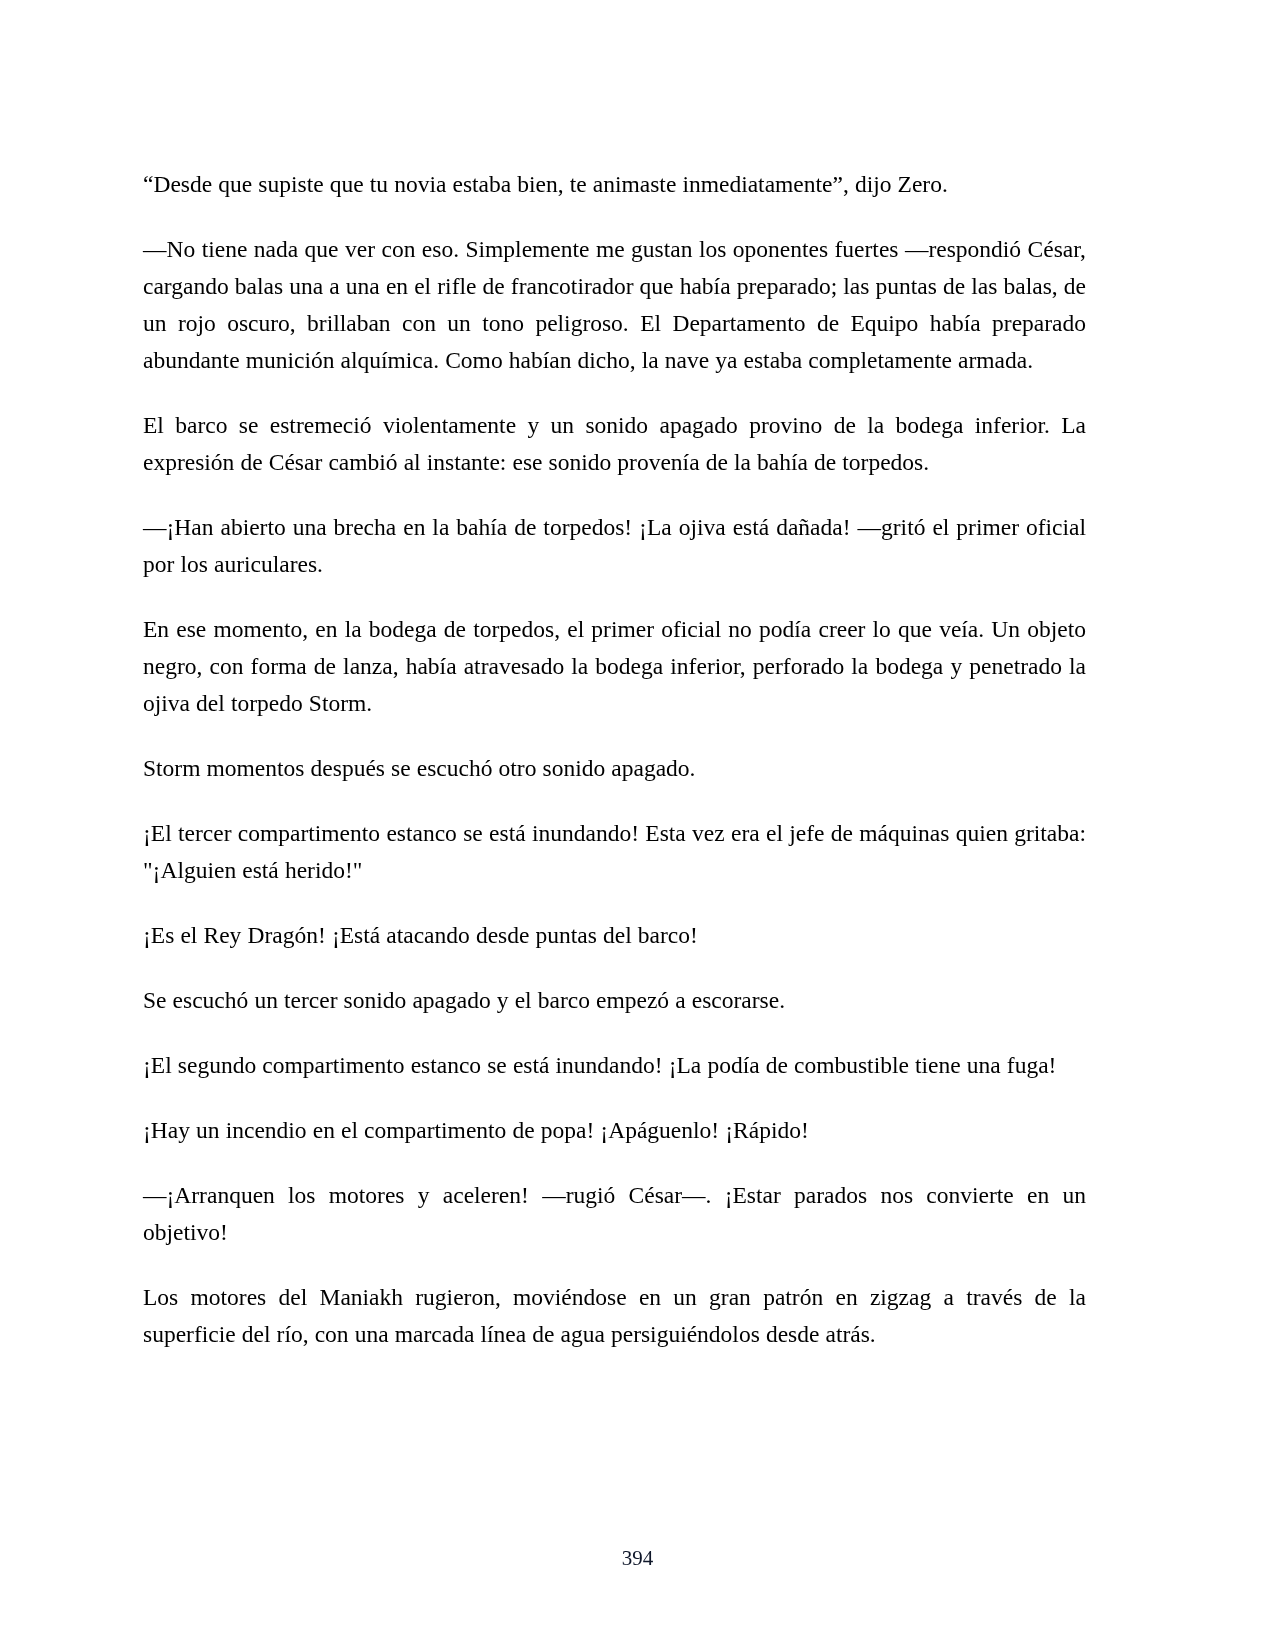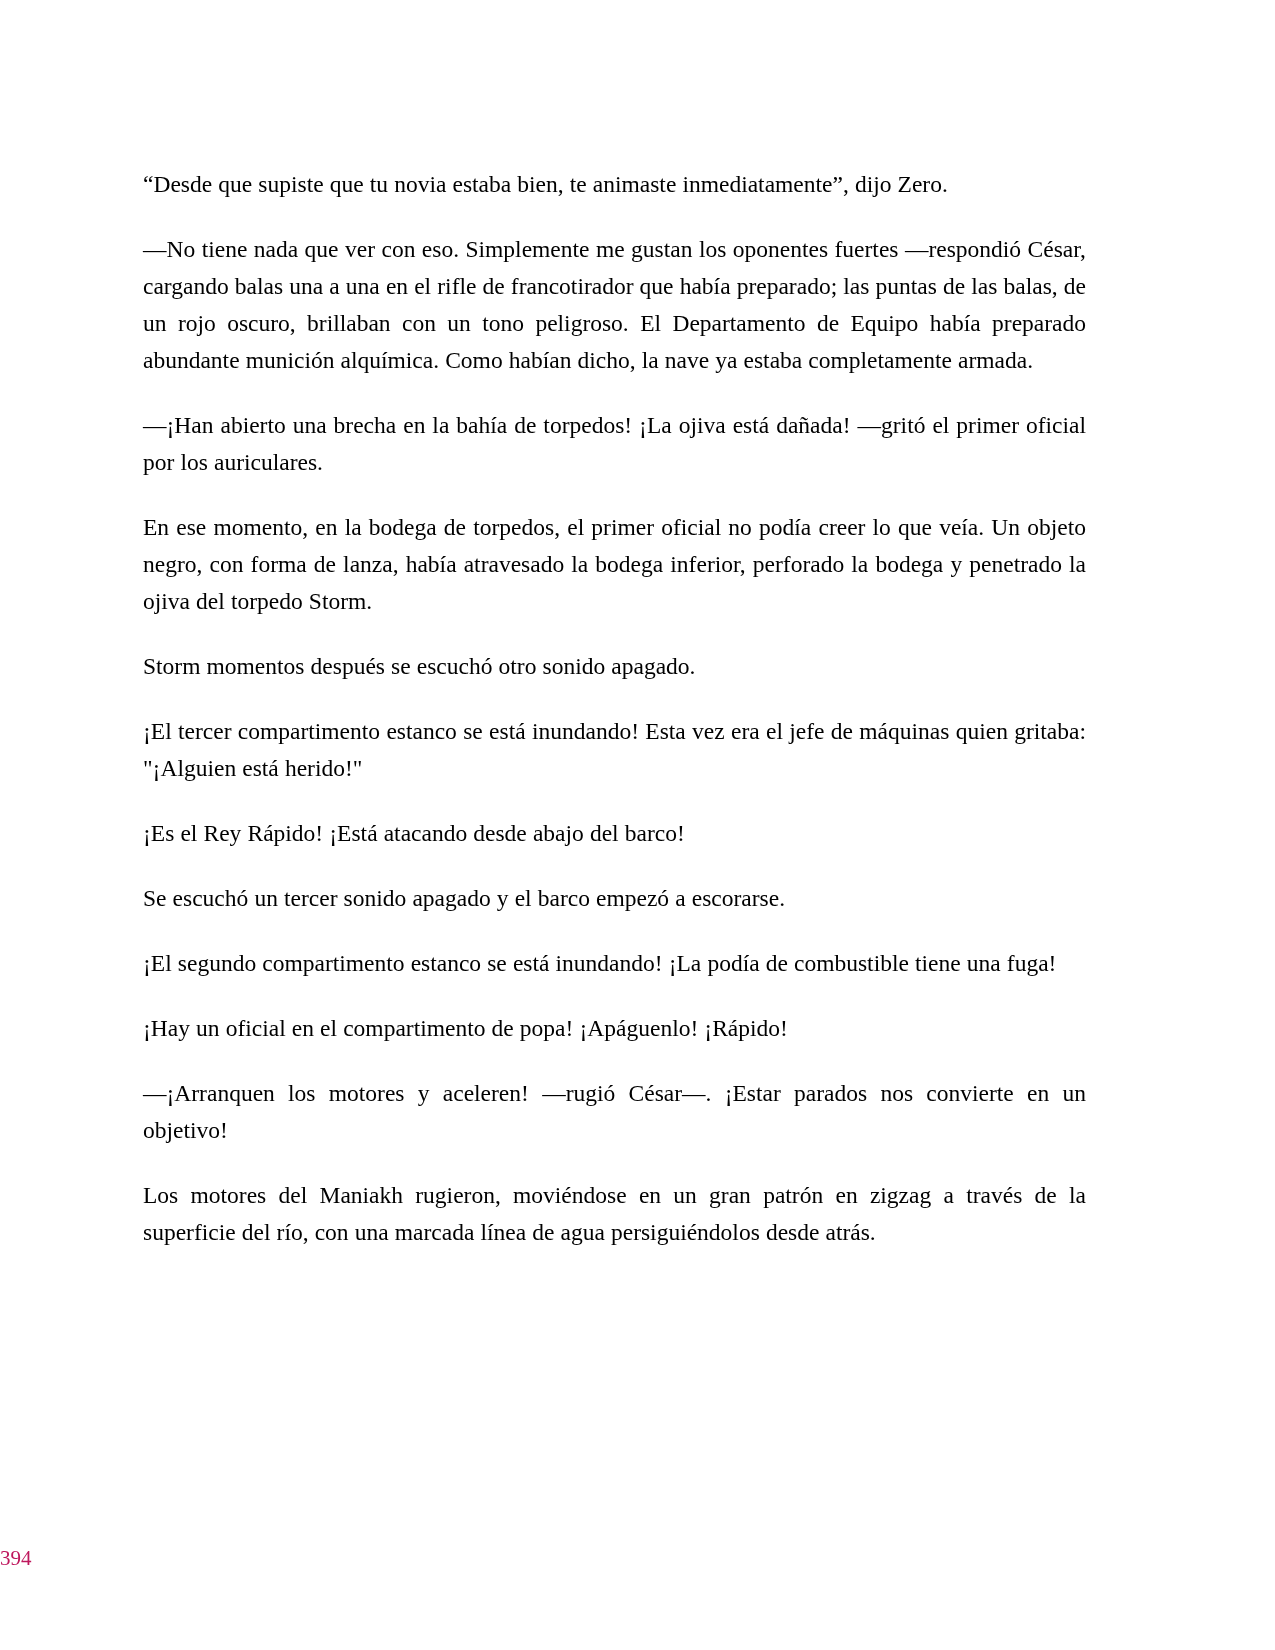--- a/index.html
+++ b/index.html
@@ -43,41 +43,42 @@
 
   .para:last-child {
     margin-bottom: 0;
   }
 
   .page-number {
     position: absolute;
     left: 0;
     right: 0;
     top: 1545px;
-    text-align: left;
+    text-align: center;
     font-size: 21px;
     line-height: 26px;
-    color: #be185d;
+    color: #0f172a;
   }
 </style>
 </head>
 <body>
 
 <div class="page">
 
   <div class="text-column">
     <p class="para">“Desde que supiste que tu novia estaba bien, te animaste inmediatamente”, dijo Zero.</p>
     <p class="para">—No tiene nada que ver con eso. Simplemente me gustan los oponentes fuertes —respondió César, cargando balas una a una en el rifle de francotirador que había preparado; las puntas de las balas, de un rojo oscuro, brillaban con un tono peligroso. El Departamento de Equipo había preparado abundante munición alquímica. Como habían dicho, la nave ya estaba completamente armada.</p>
+    <p class="para">El barco se estremeció violentamente y un sonido apagado provino de la bodega inferior. La expresión de César cambió al instante: ese sonido provenía de la bahía de torpedos.</p>
     <p class="para">—¡Han abierto una brecha en la bahía de torpedos! ¡La ojiva está dañada! —gritó el primer oficial por los auriculares.</p>
     <p class="para">En ese momento, en la bodega de torpedos, el primer oficial no podía creer lo que veía. Un objeto negro, con forma de lanza, había atravesado la bodega inferior, perforado la bodega y penetrado la ojiva del torpedo Storm.</p>
     <p class="para">Storm momentos después se escuchó otro sonido apagado.</p>
     <p class="para">¡El tercer compartimento estanco se está inundando! Esta vez era el jefe de máquinas quien gritaba: "¡Alguien está herido!"</p>
-    <p class="para">¡Es el Rey Rápido! ¡Está atacando desde abajo del barco!</p>
+    <p class="para">¡Es el Rey Dragón! ¡Está atacando desde puntas del barco!</p>
     <p class="para">Se escuchó un tercer sonido apagado y el barco empezó a escorarse.</p>
     <p class="para">¡El segundo compartimento estanco se está inundando! ¡La podía de combustible tiene una fuga!</p>
-    <p class="para">¡Hay un oficial en el compartimento de popa! ¡Apáguenlo! ¡Rápido!</p>
+    <p class="para">¡Hay un incendio en el compartimento de popa! ¡Apáguenlo! ¡Rápido!</p>
     <p class="para">—¡Arranquen los motores y aceleren! —rugió César—. ¡Estar parados nos convierte en un objetivo!</p>
     <p class="para">Los motores del Maniakh rugieron, moviéndose en un gran patrón en zigzag a través de la superficie del río, con una marcada línea de agua persiguiéndolos desde atrás.</p>
   </div>
 
   <div class="page-number">394</div>
 
 </div>
 
 </body></html>

